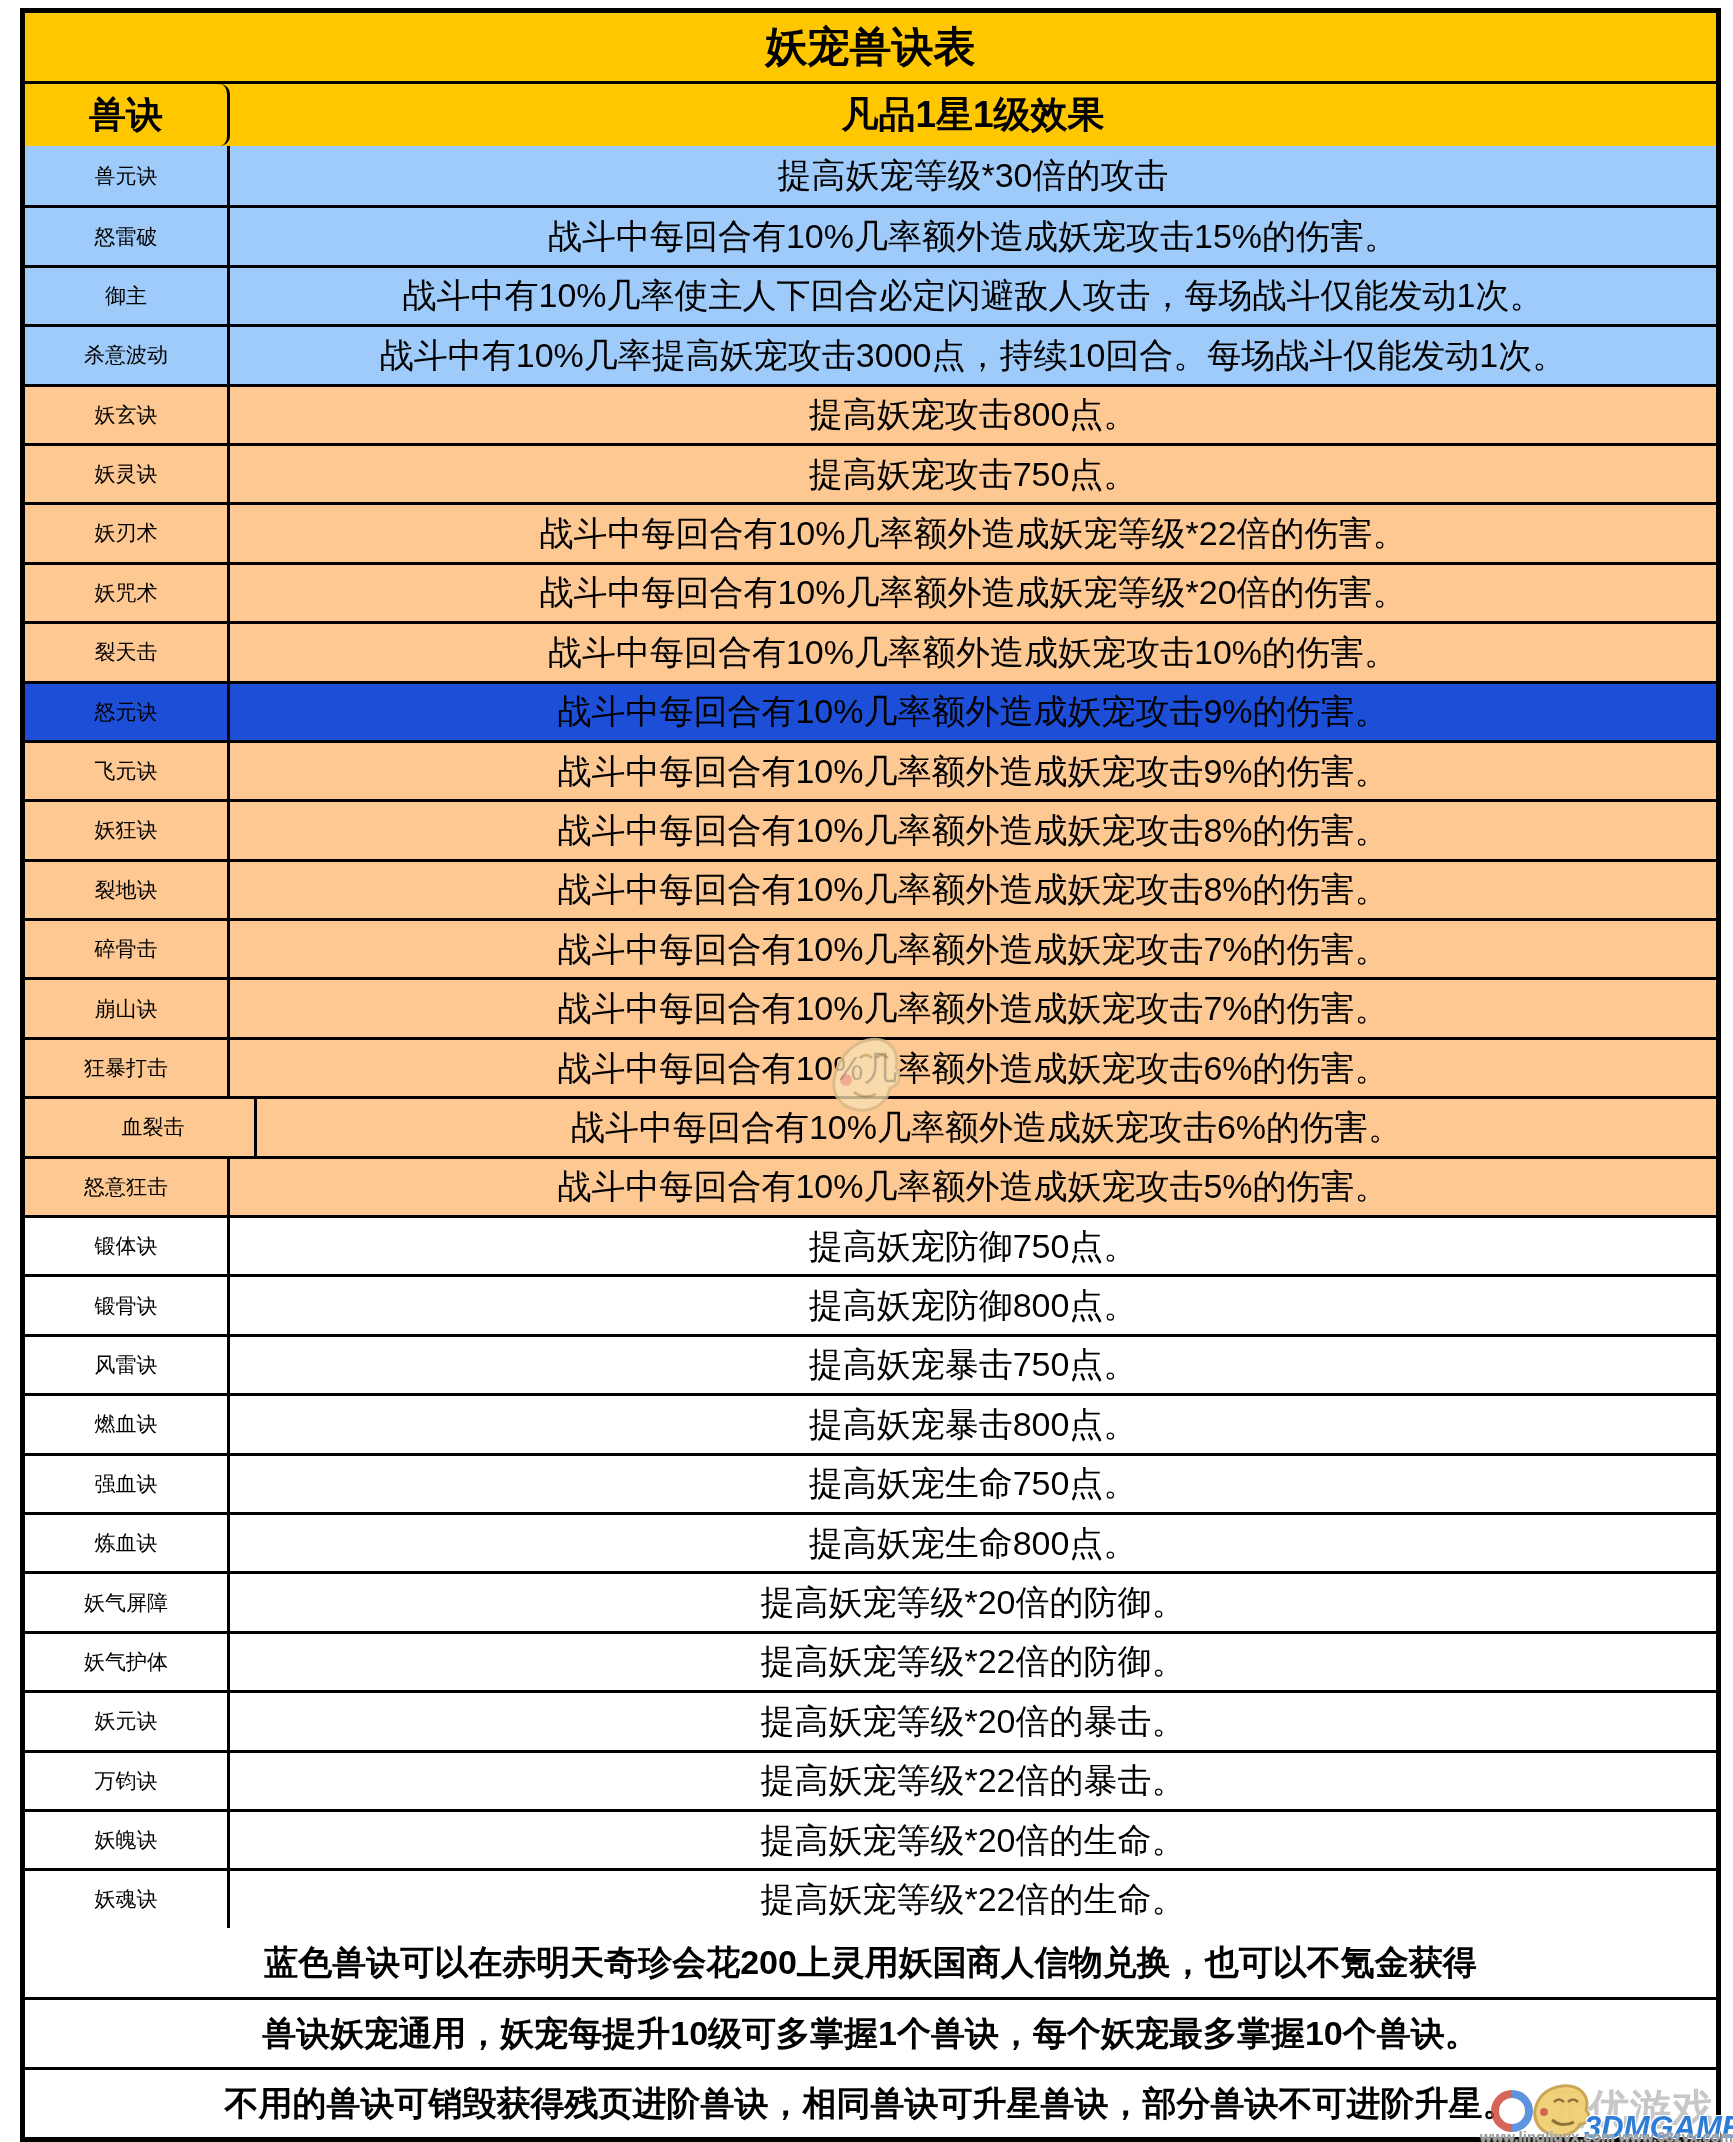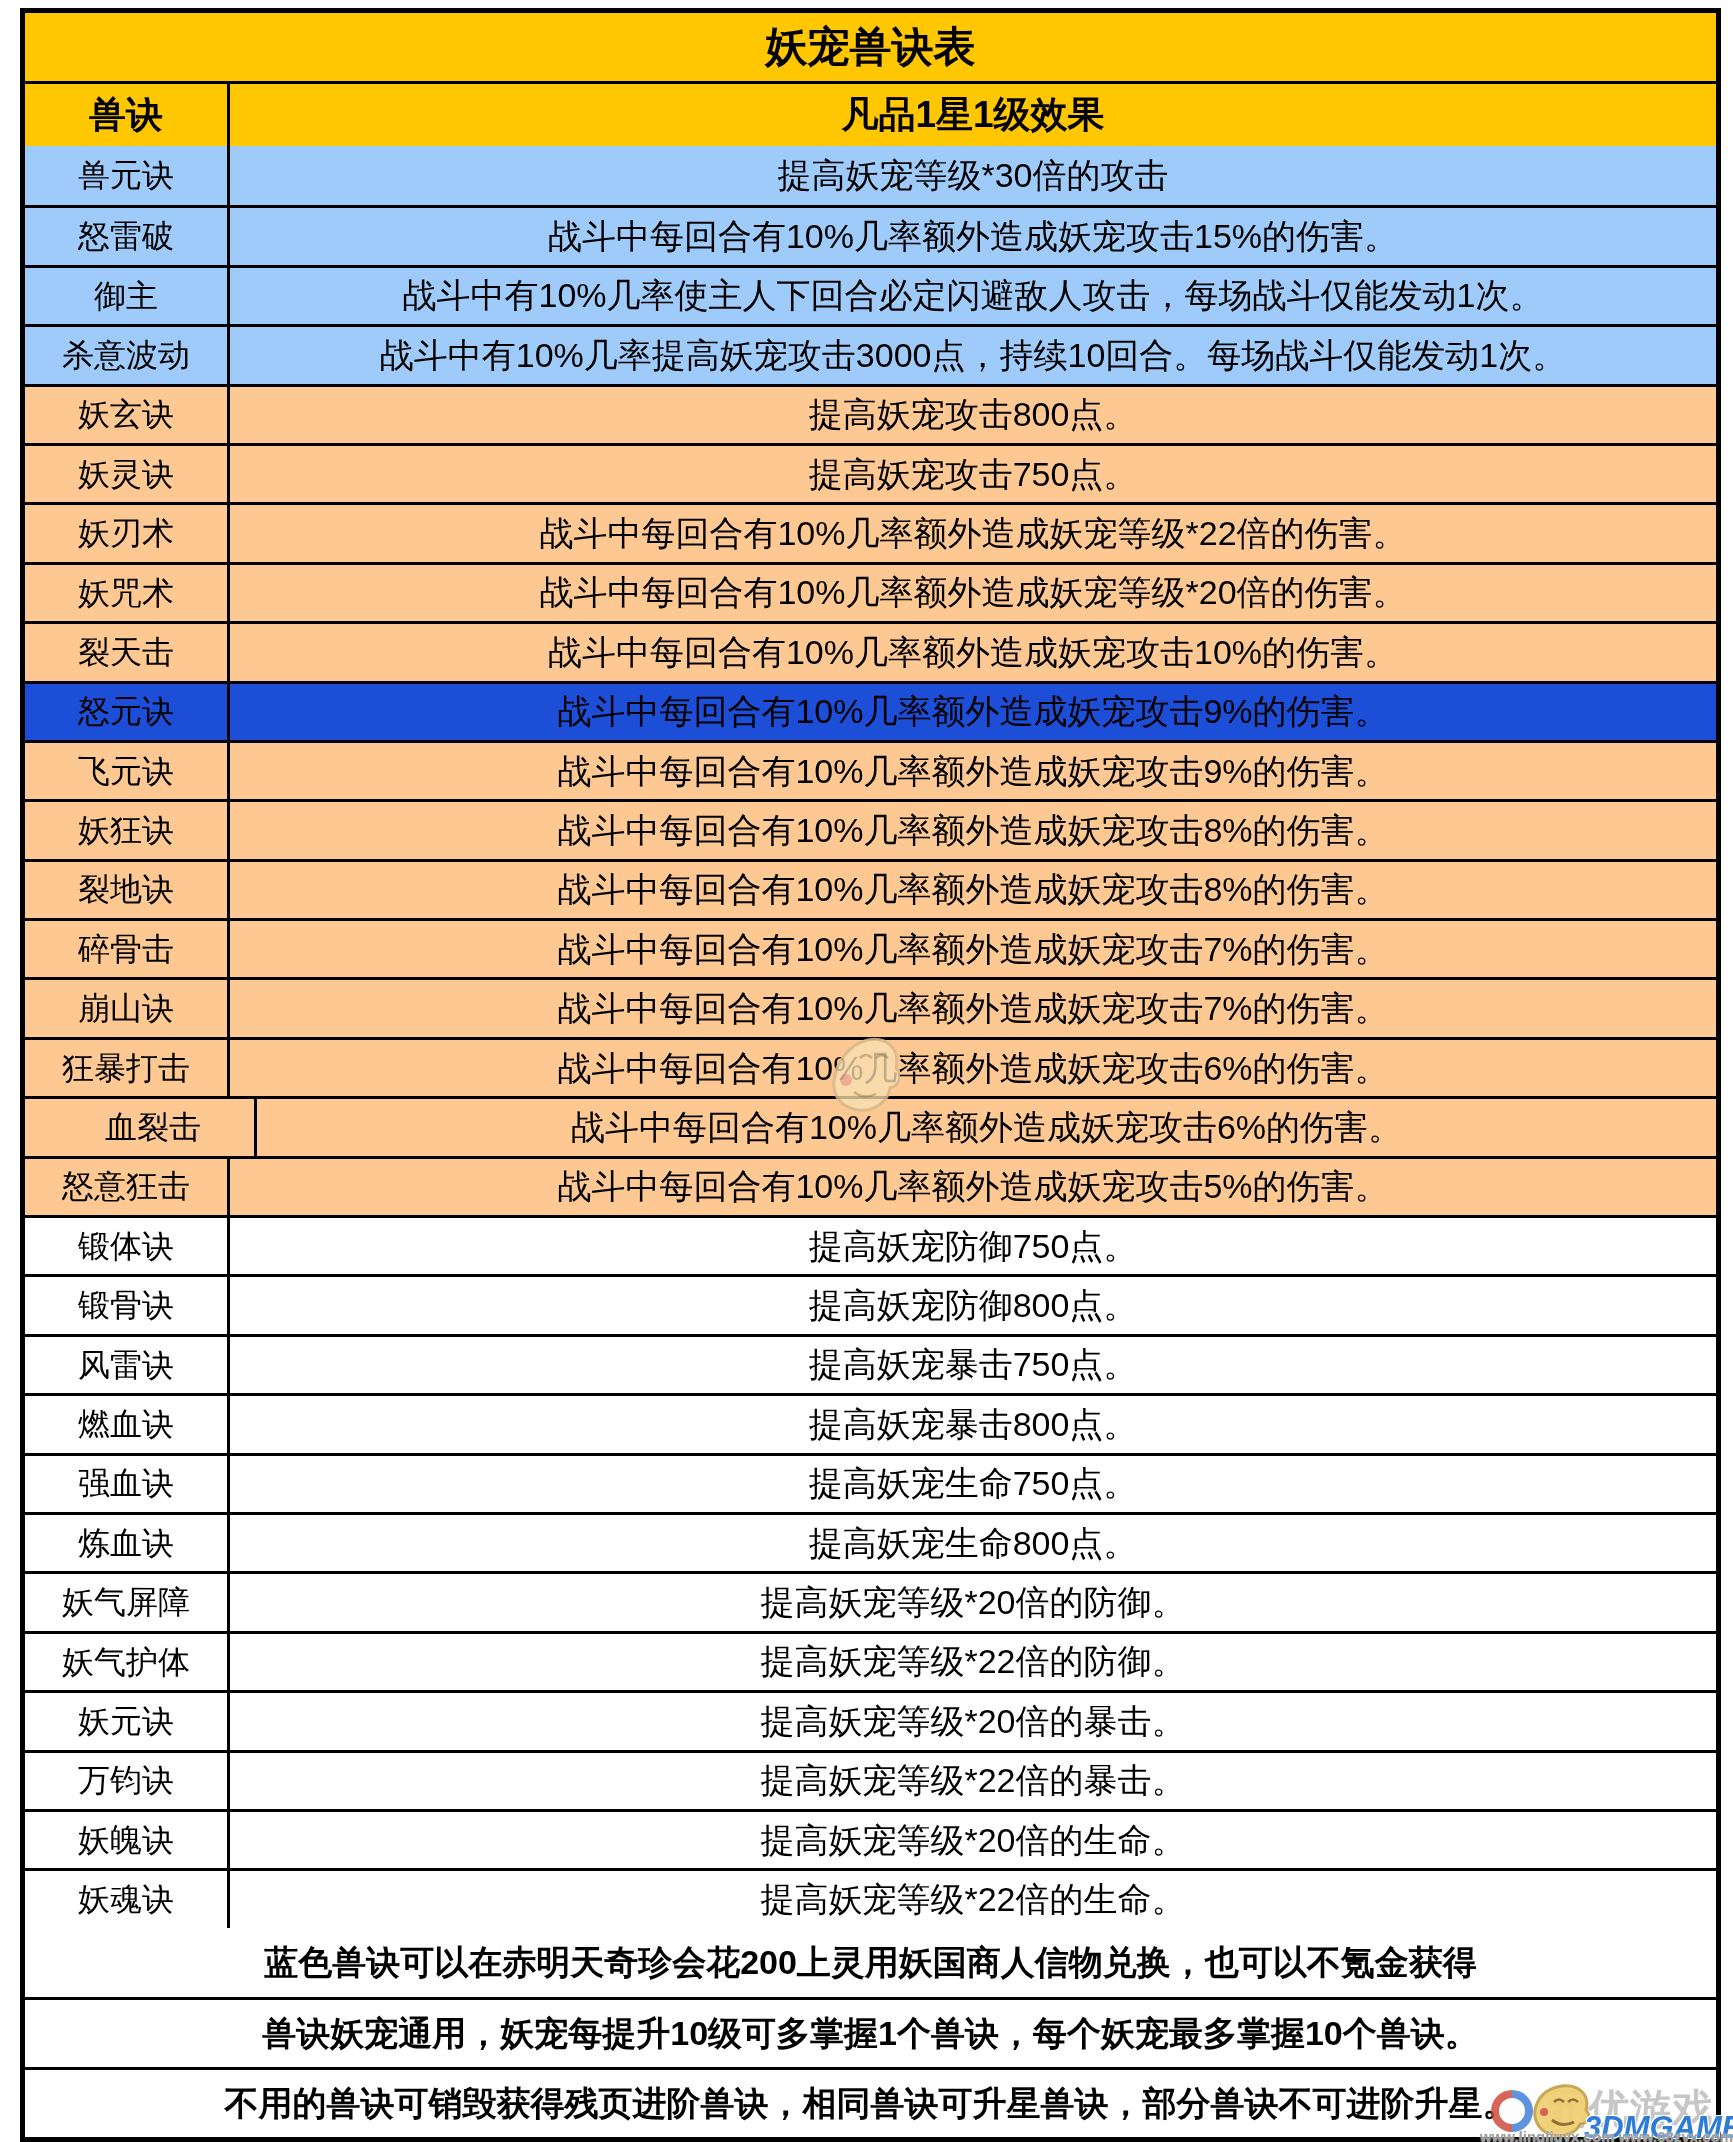--- a/index.html
+++ b/index.html
@@ -19,26 +19,26 @@
     display:flex;align-items:stretch;
     border-top:3px solid #000;
     box-sizing:border-box;
   }
   .trow:first-child{border-top:none;}
   .cell{
     display:flex;align-items:center;justify-content:center;
     text-align:center;line-height:1.15;
     box-sizing:border-box;
   }
-  .c1{width:205px;border-right:3px solid #000;font-size:32px;padding:0 4px;}
+  .c1{width:205px;border-right:3px solid #000;font-size:21px;padding:0 4px;}
   .c2{flex:1;font-size:34px;padding:0 14px;}
   .title-row{height:68px;}
   .title-row .cell{width:100%;font-size:42px;font-weight:700;}
   .header-row{height:65px;}
-  .header-row .cell{font-weight:700;font-size:37px;}
+  .header-row .cell{font-weight:700;font-size:37px;border-radius:10px;}
   .data-row{height:59.4px;}
   .note-row{height:69.6px;}
   .note-row .cell{width:100%;font-weight:700;font-size:34px;padding:0 24px;}
 
   
   .wm-center{
     position:absolute;left:830px;top:1036px;width:70px;height:78px;
     opacity:.85;pointer-events:none;
   }
   

